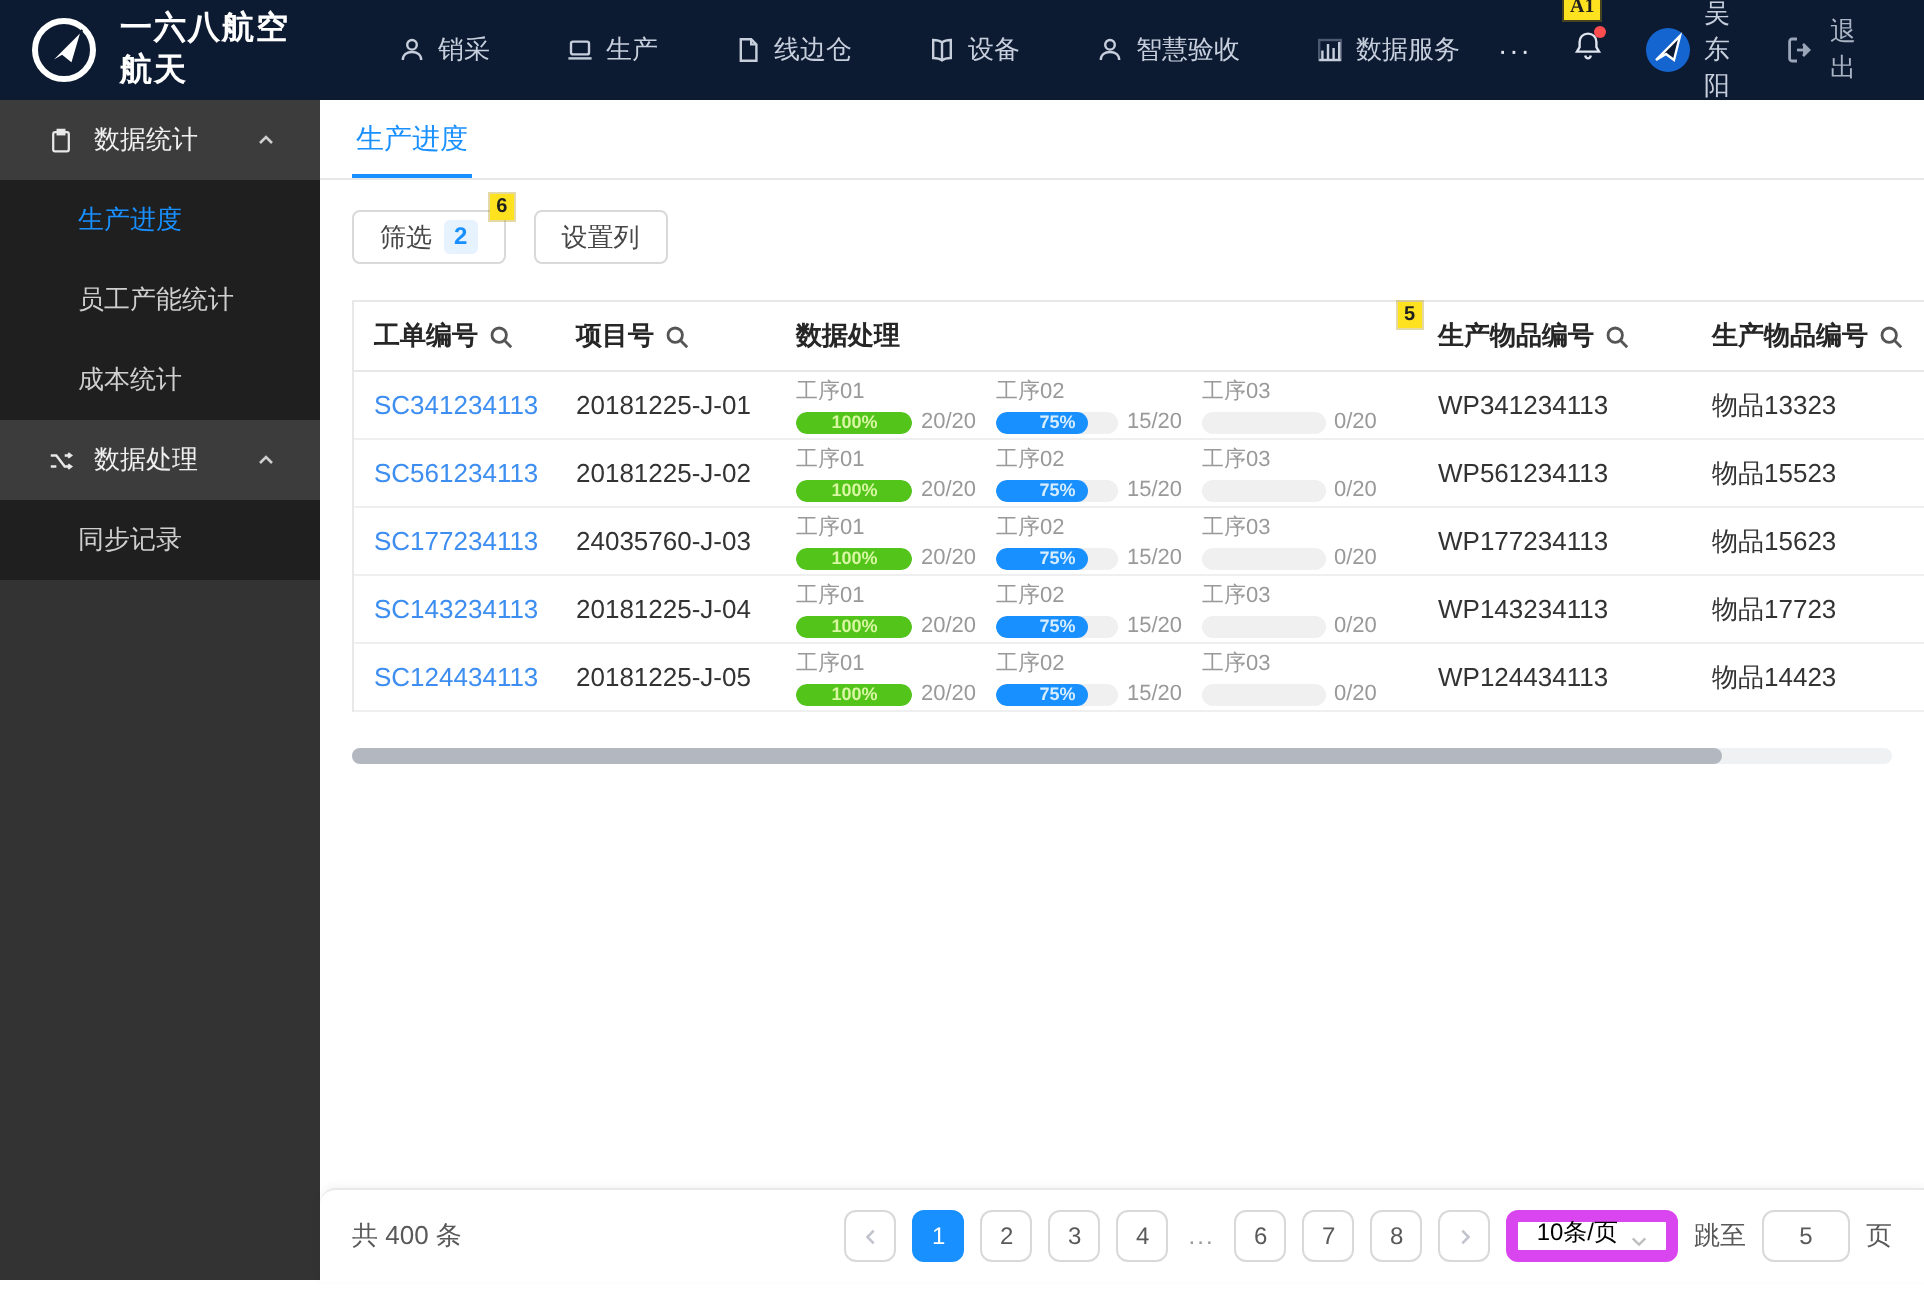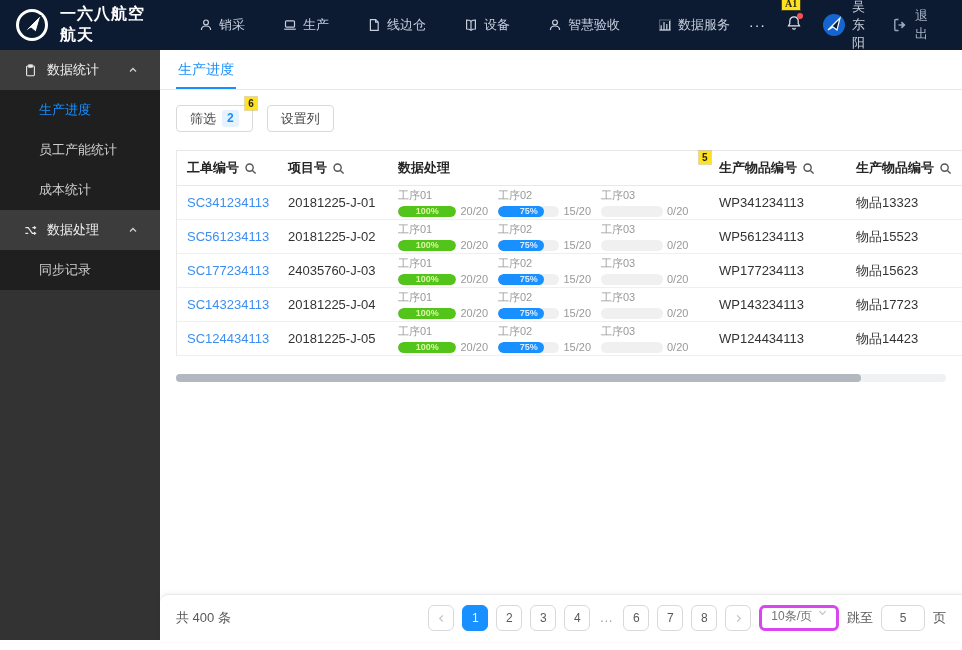--- a/index.html
+++ b/index.html
@@ -76,22 +76,22 @@
   
   .footer { position:absolute; left:0; top:544px; width:802px; height:47px; background:#fff;
     border-top:1px solid #e8e8e8; border-top-left-radius:8px; box-shadow:0 -1px 5px rgba(0,0,0,.05);
     display:flex; align-items:center; padding:0 16px; font-size:13px; color:#595959; }
   .pager { margin-left:auto; display:flex; align-items:center; gap:8px; }
   .pbtn { min-width:26px; height:26px; border:1px solid #d9d9d9; border-radius:6px; background:#fff;
     display:flex; align-items:center; justify-content:center; font-size:12px; color:#595959; cursor:pointer; }
   .pbtn.active { background:#1890ff; border-color:#1890ff; color:#fff; }
   .pbtn.nav-chev { color:#c0c4cc; }
   .p-ellipsis { color:#999; font-size:12px; letter-spacing:1px; padding:0 2px; }
-  .psize { height:26px; border:3px solid #d946ef; border-radius:6px; display:flex; align-items:flex-start;
-    gap:6px; padding:0 9px; font-size:12px; color:#737373; cursor:pointer; }
+  .psize { height:26px; border:6px solid #d946ef; border-radius:6px; display:flex; align-items:flex-end;
+    gap:6px; padding:0 9px; font-size:12px; color:#000000; cursor:pointer; }
   .jump-input { width:44px; height:26px; border:1px solid #d9d9d9; border-radius:6px; text-align:center;
     font-size:12px; color:#595959; outline:none; }
 
   .ico { flex:none; }
 </style>
 </head>
 <body>
 
 <div class="navbar">
   <div class="brand">

